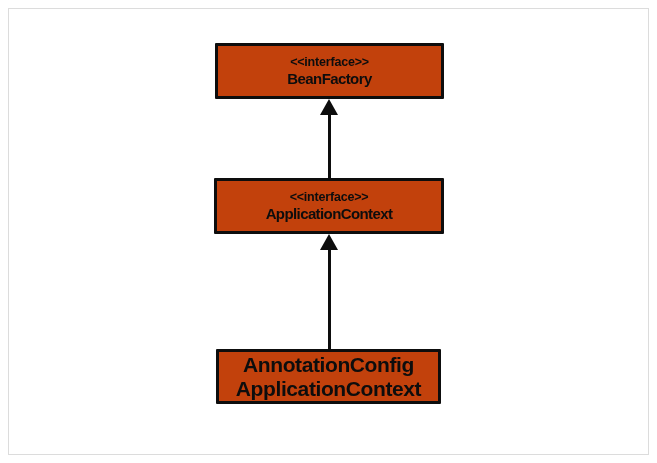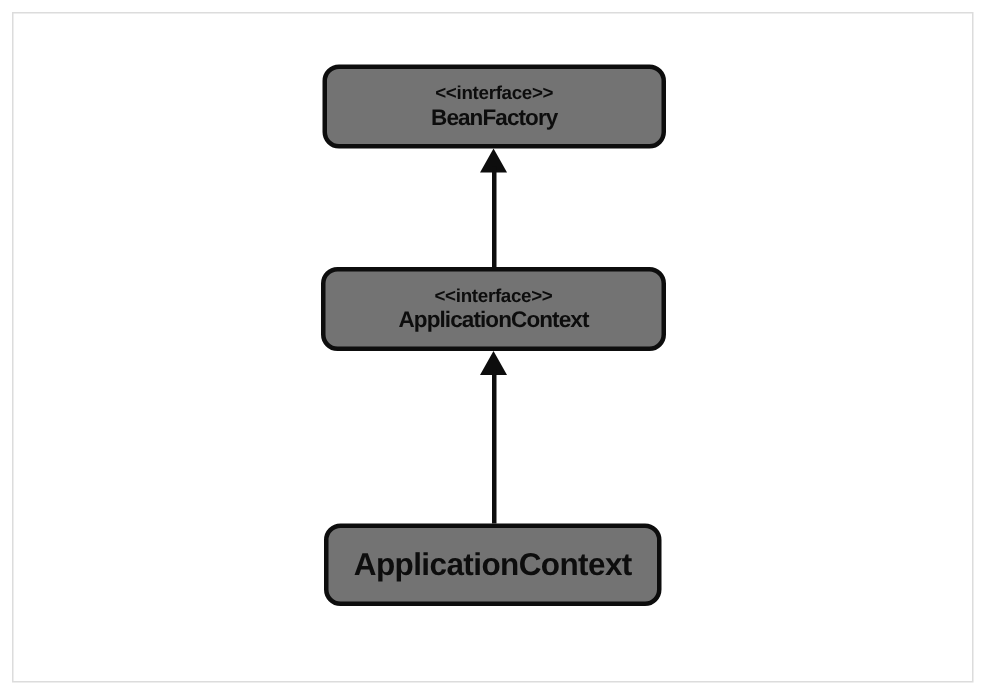--- a/index.html
+++ b/index.html
@@ -38,23 +38,23 @@
   #diagram {
     position: absolute;
     left: 0; top: 0;
     width: 657px;
     height: 463px;
   }
 
   .uml-box {
     position: absolute;
     box-sizing: border-box;
-    background: #737373;
+    background: #c2410c;
     border: 3px solid #0d0d0d;
-    border-radius: 11px;
+    border-radius: 1px;
     display: flex;
     flex-direction: column;
     align-items: center;
     justify-content: center;
     text-align: center;
     color: #0d0d0d;
     line-height: 1.0;
   }
 
   .stereotype {
@@ -165,18 +165,19 @@
       <div class="classname">ApplicationContext</div>
     </div>
 
     <div class="connector" id="connector-annotation-to-appctx">
       <div class="conn-head"></div>
       <div class="conn-line"></div>
     </div>
 
     <div class="uml-box" id="box-annotationconfig">
       <div class="classname two-line">
+        <div>AnnotationConfig</div>
         <div>ApplicationContext</div>
       </div>
     </div>
 
   </div>
 </div>
 
 </body></html>

